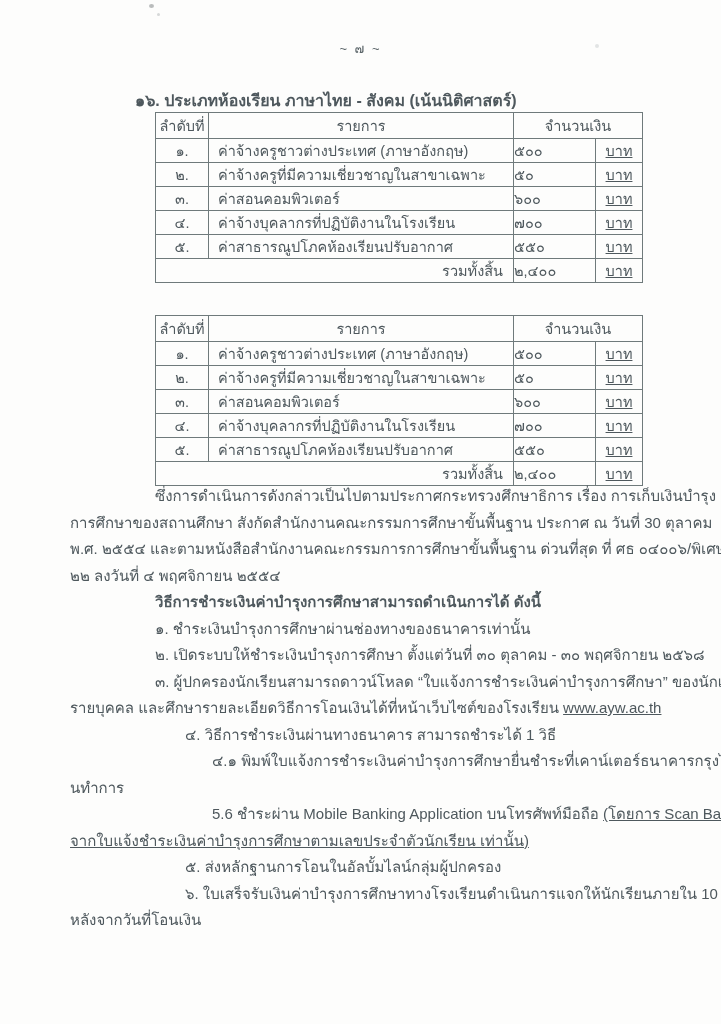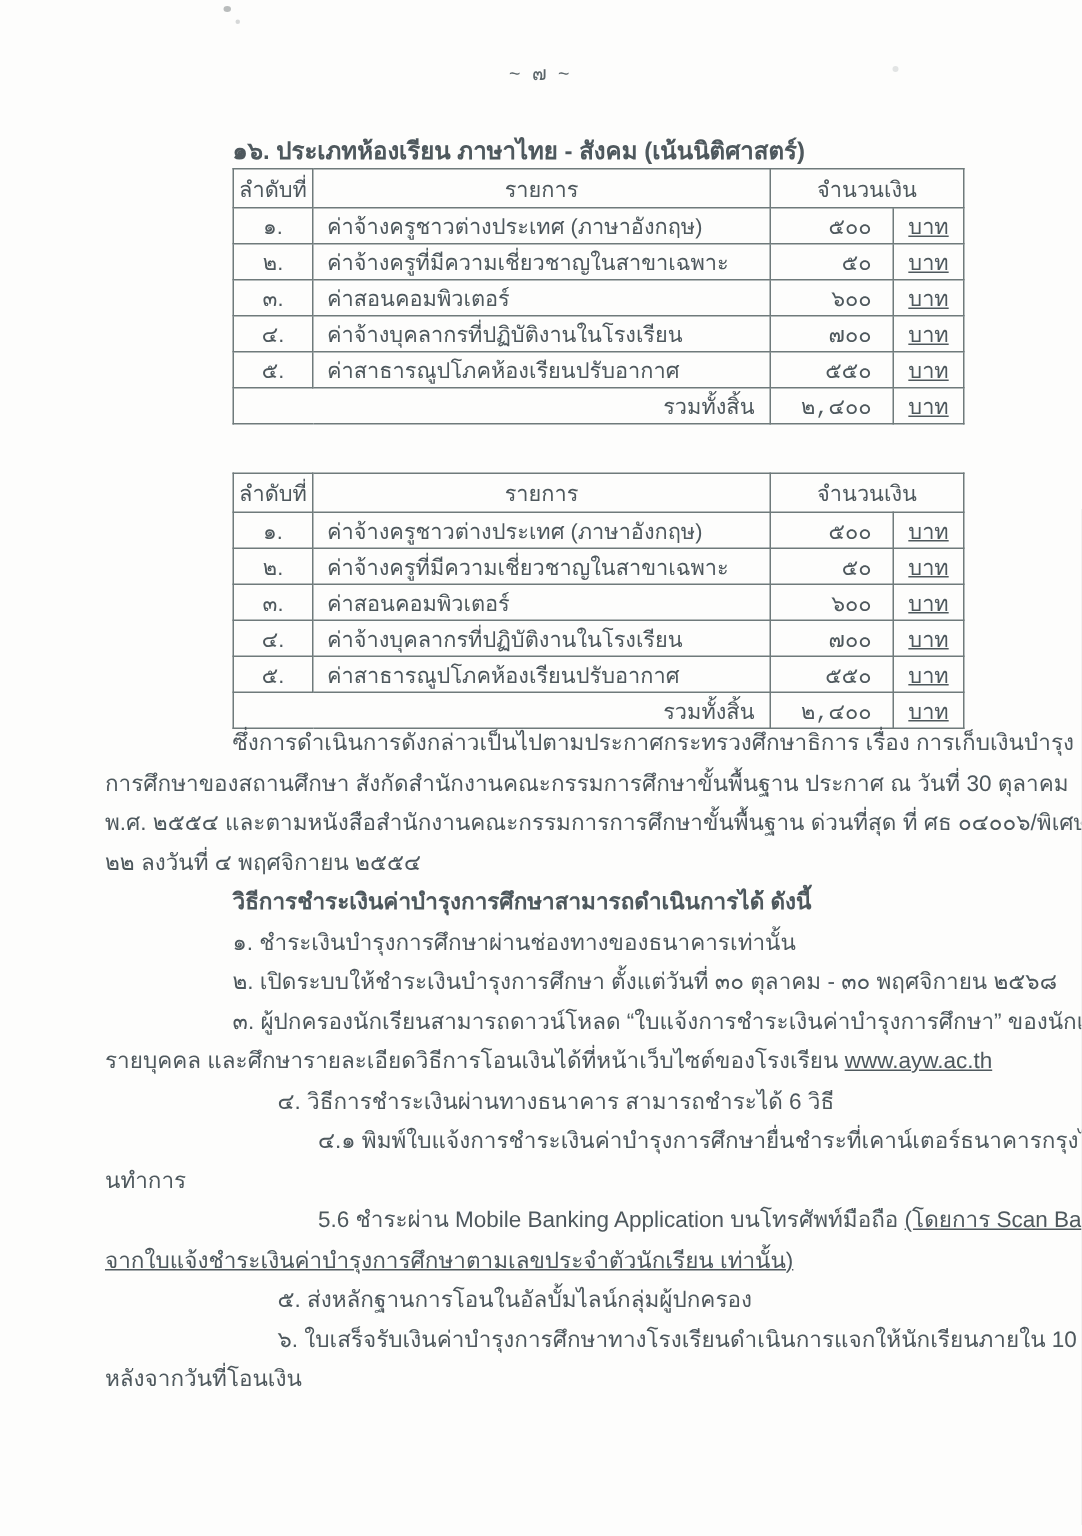--- a/index.html
+++ b/index.html
@@ -17,21 +17,20 @@
     position:absolute; top:38px; left:0; right:0;
     text-align:center; font-size:13px; color:#5a6468;
     letter-spacing:2px;
   }
   .sec-heading {
     position:absolute; left:135px;
     font-size:16px; font-weight:bold; color:#47525
 
 7;
     white-space:nowrap;
-    margin-left:20px;
   }
   .sec16-heading { top:88px; }
   .sec17-heading { top:291px; }
 
   table.fee {
     position:absolute; left:155px;
     width:487px;
     border-collapse:collapse;
     table-layout:fixed;
     font-size:14.5px;
@@ -42,21 +41,21 @@
   table.fee th, table.fee td {
     border:1px solid #6f7a7b;
     font-weight:normal;
     height:23px;
     overflow:hidden;
     white-space:nowrap;
   }
   table.fee tr.hdr th { height:26px; text-align:center; }
   td.c { text-align:center; }
   td.item { text-align:left; padding-left:9px; }
-  td.r { text-align:right; padding-right:14px;font-family:Liberation Mono, monospace; }
+  td.r { text-align:left; padding-right:14px; }
   td.u { text-align:center;text-decoration:underline; }
   td.total-label { text-align:right; padding-right:10px; }
 
   .bodytext {
     position:absolute; left:70px; top:483px; width:585px;
     font-size:15px;
   }
   .line { height:26.5px; line-height:26.5px; white-space:nowrap; }
   .ind1 { padding-left:85px; }
   .ind2 { padding-left:115px; }
@@ -191,21 +190,21 @@
   <div class="bodytext">
     <div class="line ind1">ซึ่งการดำเนินการดังกล่าวเป็นไปตามประกาศกระทรวงศึกษาธิการ เรื่อง การเก็บเงินบำรุง</div>
     <div class="line">การศึกษาของสถานศึกษา สังกัดสำนักงานคณะกรรมการศึกษาขั้นพื้นฐาน ประกาศ ณ วันที่ 30 ตุลาคม</div>
     <div class="line">พ.ศ. ๒๕๕๔ และตามหนังสือสำนักงานคณะกรรมการการศึกษาขั้นพื้นฐาน ด่วนที่สุด ที่ ศธ ๐๔๐๐๖/พิเศษ</div>
     <div class="line">๒๒ ลงวันที่ ๔ พฤศจิกายน ๒๕๕๔</div>
     <div class="line ind1 bold">วิธีการชำระเงินค่าบำรุงการศึกษาสามารถดำเนินการได้ ดังนี้</div>
     <div class="line ind1">๑. ชำระเงินบำรุงการศึกษาผ่านช่องทางของธนาคารเท่านั้น</div>
     <div class="line ind1">๒. เปิดระบบให้ชำระเงินบำรุงการศึกษา ตั้งแต่วันที่ ๓๐ ตุลาคม - ๓๐ พฤศจิกายน  ๒๕๖๘</div>
     <div class="line ind1">๓. ผู้ปกครองนักเรียนสามารถดาวน์โหลด “ใบแจ้งการชำระเงินค่าบำรุงการศึกษา” ของนักเรียนเป็น</div>
     <div class="line"><span>รายบุคคล และศึกษารายละเอียดวิธีการโอนเงินได้ที่หน้าเว็บไซต์ของโรงเรียน </span><span class="link">www.ayw.ac.th</span></div>
-    <div class="line ind2">๔. วิธีการชำระเงินผ่านทางธนาคาร สามารถชำระได้ 6 วิธี</div>
+    <div class="line ind2">๔. วิธีการชำระเงินผ่านทางธนาคาร สามารถชำระได้ 1 วิธี</div>
     <div class="line ind3">๔.๑ พิมพ์ใบแจ้งการชำระเงินค่าบำรุงการศึกษายื่นชำระที่เคาน์เตอร์ธนาคารกรุงไทยทุกสาขาทั่ว</div>
     <div class="line">นทำการ</div>
     <div class="line ind3"><span>5.6 ชำระผ่าน Mobile Banking Application บนโทรศัพท์มือถือ </span><span class="ul">(โดยการ Scan Barcode</span></div>
     <div class="line ul">จากใบแจ้งชำระเงินค่าบำรุงการศึกษาตามเลขประจำตัวนักเรียน เท่านั้น)</div>
     <div class="line ind2">๕. ส่งหลักฐานการโอนในอัลบั้มไลน์กลุ่มผู้ปกครอง</div>
     <div class="line ind2">๖. ใบเสร็จรับเงินค่าบำรุงการศึกษาทางโรงเรียนดำเนินการแจกให้นักเรียนภายใน 10 วันทำการ</div>
     <div class="line">หลังจากวันที่โอนเงิน</div>
   </div>
 
 </div>

